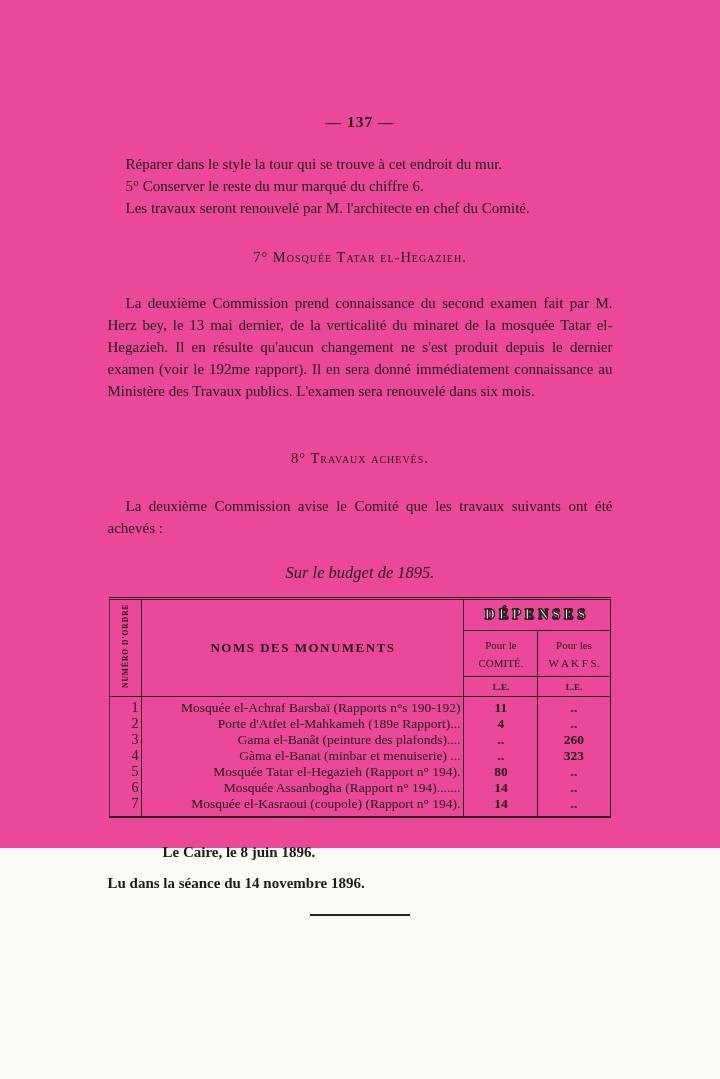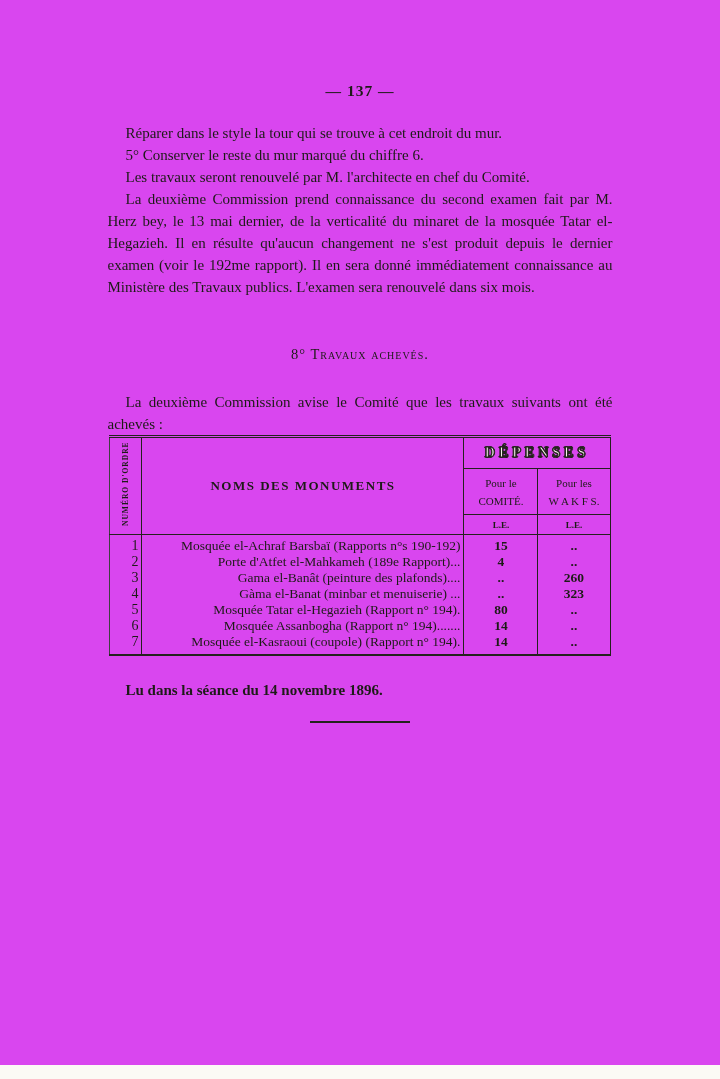--- a/index.html
+++ b/index.html
@@ -6,23 +6,23 @@
   html, body {
     width: 720px; height: 1079px;
     background: #fbfaf5;
     overflow: hidden;
   }
   body {
     font-family: "Liberation Serif", "DejaVu Serif", serif;
     color: #1d1b17;
   }
   .page {
-    width: 720px; height: 1065px;
-    padding-top: 82px;
-    background: #d946ef;
+    width: 720px; height: 848px;
+    padding-top: 113px;
+    background: #ec4899;
   }
   .content {
     width: 505px;
     margin: 0 auto;
   }
   .page-number {
     text-align: center;
     font-weight: bold;
     font-size: 15.5px;
     letter-spacing: 1px;
@@ -129,46 +129,48 @@
     white-space: nowrap;
     overflow: hidden;
     font-size: 13.5px;
   }
   .row-val { text-align: center; font-weight: bold; font-size: 13.5px; }
   
   .closing { margin-top: 26px; font-size: 15px; }
   .closing-place-date { font-weight: bold; margin-left: 55px; }
   .closing-signature { margin-left: 170px; margin-top: 10px; }
   .signed-names { font-variant: small-caps; letter-spacing: 0.5px; }
-  .closing-read-line { font-weight: bold; margin-left: 18px; margin-top: 14px; }
+  .closing-read-line { font-weight: bold; margin-top: 14px; }
   .end-divider {
     width: 100px;
     border-top: 2px solid #24221d;
     margin: 22px auto 0;
   }
 </style>
 </head>
 <body>
 
 <div class="page">
   <div class="content">
 
     <div class="page-number">— 137 —</div>
 
     <p class="body-text">Réparer dans le style la tour qui se trouve à cet endroit du mur.</p>
     <p class="body-text">5° Conserver le reste du mur marqué du chiffre 6.</p>
     <p class="body-text">Les travaux seront renouvelé par M. l'architecte en chef du Comité.</p>
 
+    <h2 class="section-heading heading-7">7° Mosquée Tatar el-Hegazieh.</h2>
 
     <p class="body-text">La deuxième Commission prend connaissance du second examen fait par M. Herz bey, le 13 mai dernier, de la verticalité du minaret de la mosquée Tatar el-Hegazieh. Il en résulte qu'aucun changement ne s'est produit depuis le dernier examen (voir le 192me rapport). Il en sera donné immédiatement connaissance au Ministère des Travaux publics. L'examen sera renouvelé dans six mois.</p>
 
     <h2 class="section-heading heading-8">8° Travaux achevés.</h2>
 
     <p class="body-text">La deuxième Commission avise le Comité que les travaux suivants ont été achevés :</p>
 
+    <div class="budget-subtitle">Sur le budget de 1895.</div>
 
     <table class="monuments-table">
       <colgroup>
         <col class="col-numero">
           <col class="col-noms">
           <col class="col-comite">
           <col class="col-wakfs">
       </colgroup>
       <thead>
         <tr>
@@ -186,21 +188,21 @@
         </tr>
         <tr>
           <td class="unit-cell">L.E.</td>
           <td class="unit-cell">L.E.</td>
         </tr>
       </thead>
       <tbody class="table-body">
         <tr>
           <td class="row-num">1</td>
           <td class="row-name">Mosquée el-Achraf Barsbaï (Rapports n°s 190-192)</td>
-          <td class="row-val">15</td>
+          <td class="row-val">11</td>
           <td class="row-val">..</td>
         </tr>
         <tr>
           <td class="row-num">2</td>
           <td class="row-name">Porte d'Atfet el-Mahkameh (189e Rapport)...</td>
           <td class="row-val">4</td>
           <td class="row-val">..</td>
         </tr>
         <tr>
           <td class="row-num">3</td>
@@ -229,19 +231,20 @@
         <tr>
           <td class="row-num">7</td>
           <td class="row-name">Mosquée el-Kasraoui (coupole) (Rapport n° 194).</td>
           <td class="row-val">14</td>
           <td class="row-val">..</td>
         </tr>
       </tbody>
     </table>
 
     <div class="closing">
+      <div class="closing-place-date">Le Caire, le 8 juin 1896.</div>
       <div class="closing-read-line">Lu dans la séance du 14 novembre 1896.</div>
     </div>
 
     <div class="end-divider"></div>
 
   </div>
 </div>
 
 </body></html>

